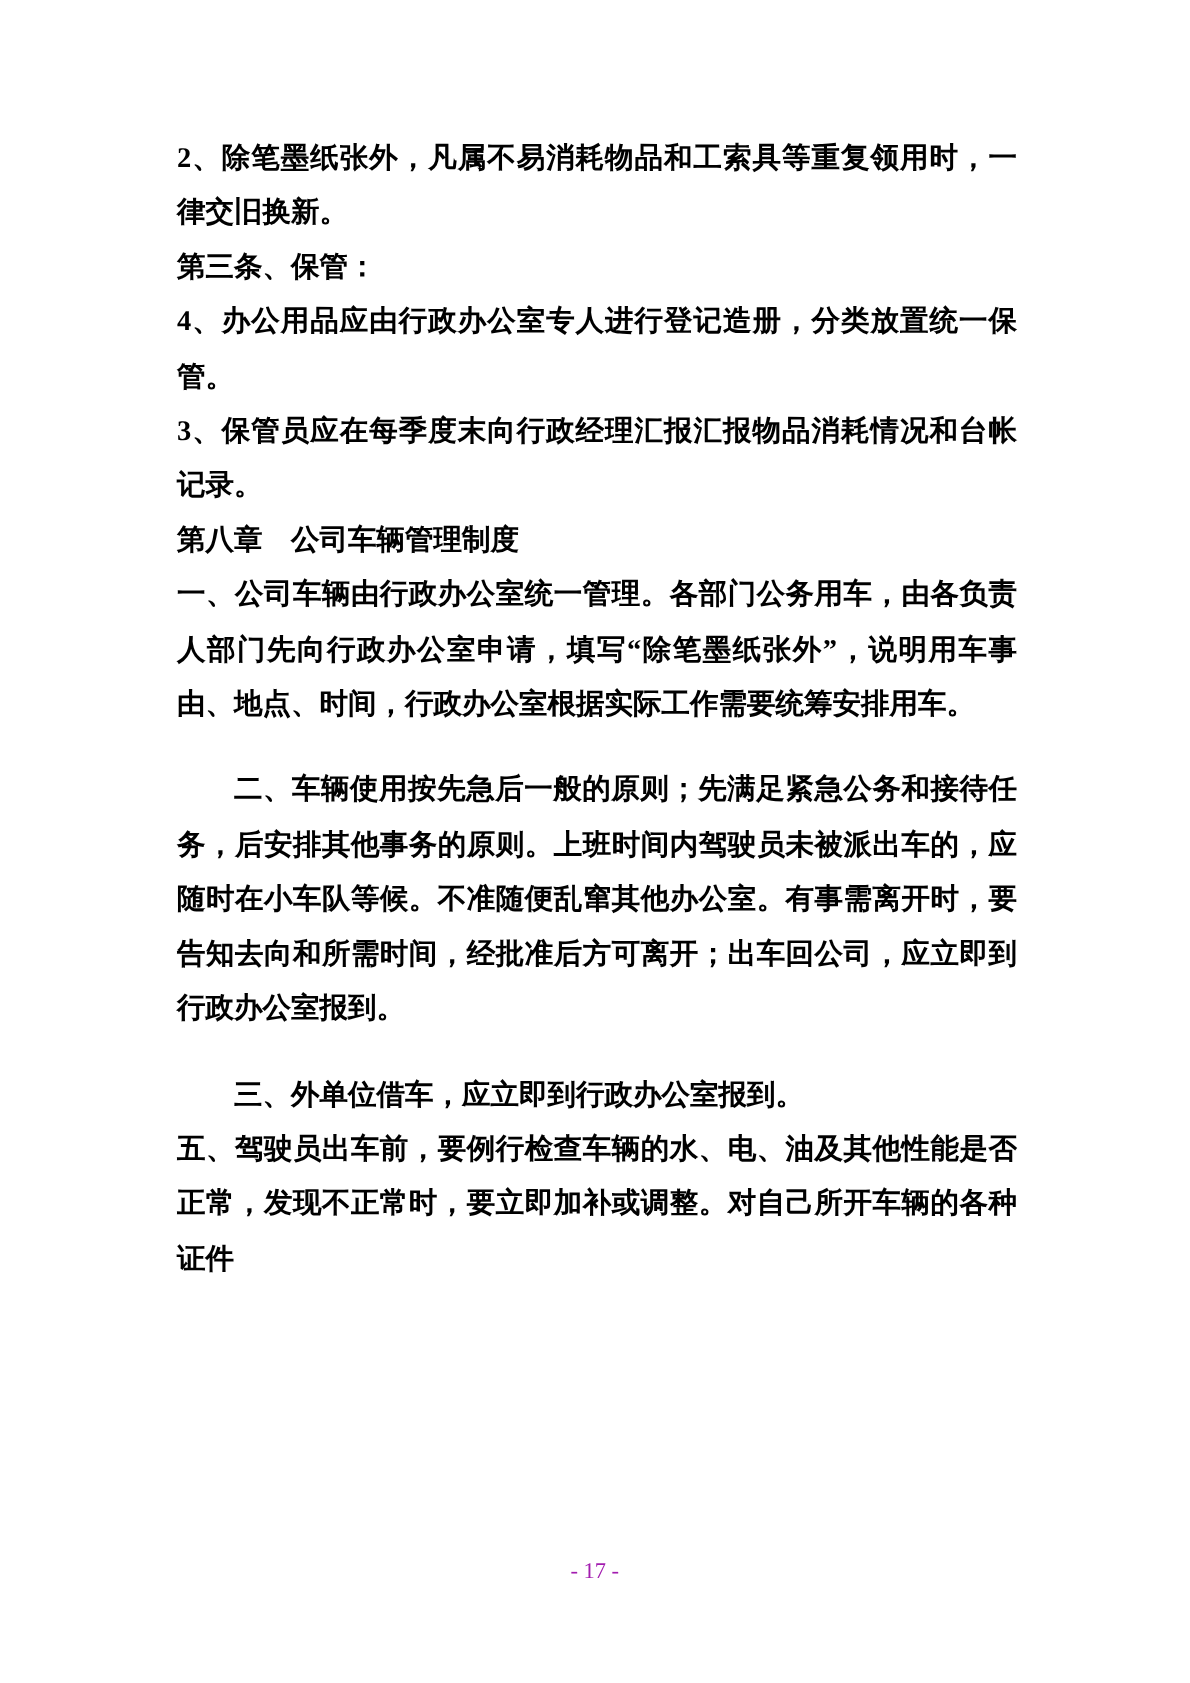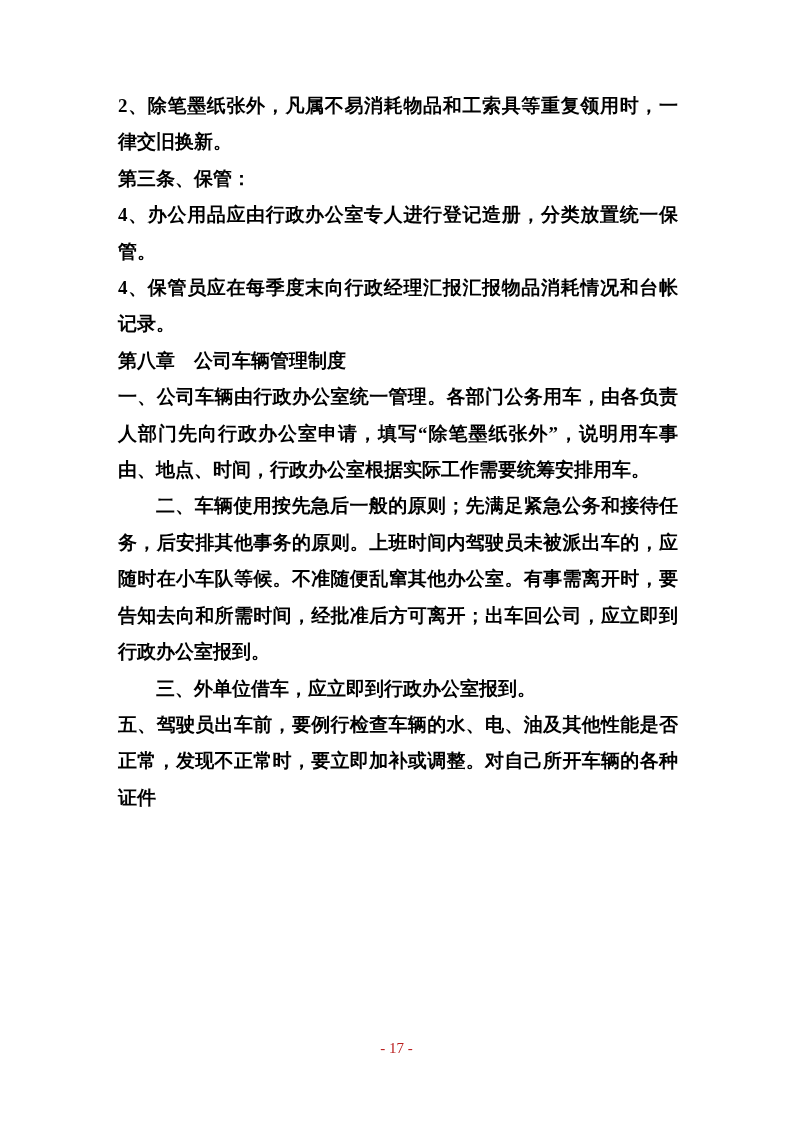--- a/index.html
+++ b/index.html
@@ -27,43 +27,44 @@
     padding: 0;
     font-size: 19px;
     line-height: 36.4px;
     font-weight: bold;
     text-align: justify;
     text-justify: inter-ideograph;
     word-break: break-all;
   }
   .indent {
     text-indent: 2em;
+    margin-top: 21px;
   }
   .footer {
     position: absolute;
     left: 0;
     top: 1038px;
     width: 100%;
     text-align: center;
     font-size: 15px;
     line-height: 20px;
     font-weight: normal;
-    color: #b91c1c;
+    color: #a21caf;
     font-family: "Liberation Serif", "DejaVu Serif", serif;
   }
 </style>
 </head>
 <body>
 
 <div class="page">
   <div class="content">
     <p class="para">2、除笔墨纸张外，凡属不易消耗物品和工索具等重复领用时，一律交旧换新。</p>
     <p class="para">第三条、保管：</p>
     <p class="para">4、办公用品应由行政办公室专人进行登记造册，分类放置统一保管。</p>
-    <p class="para">4、保管员应在每季度末向行政经理汇报汇报物品消耗情况和台帐记录。</p>
+    <p class="para">3、保管员应在每季度末向行政经理汇报汇报物品消耗情况和台帐记录。</p>
     <p class="para">第八章　公司车辆管理制度</p>
     <p class="para">一、公司车辆由行政办公室统一管理。各部门公务用车，由各负责人部门先向行政办公室申请，填写“除笔墨纸张外”，说明用车事由、地点、时间，行政办公室根据实际工作需要统筹安排用车。</p>
     <p class="para indent">二、车辆使用按先急后一般的原则；先满足紧急公务和接待任务，后安排其他事务的原则。上班时间内驾驶员未被派出车的，应随时在小车队等候。不准随便乱窜其他办公室。有事需离开时，要告知去向和所需时间，经批准后方可离开；出车回公司，应立即到行政办公室报到。</p>
     <p class="para indent">三、外单位借车，应立即到行政办公室报到。</p>
     <p class="para">五、驾驶员出车前，要例行检查车辆的水、电、油及其他性能是否正常，发现不正常时，要立即加补或调整。对自己所开车辆的各种证件</p>
   </div>
   <div class="footer">- 17 -</div>
 </div>
 
 </body></html>

